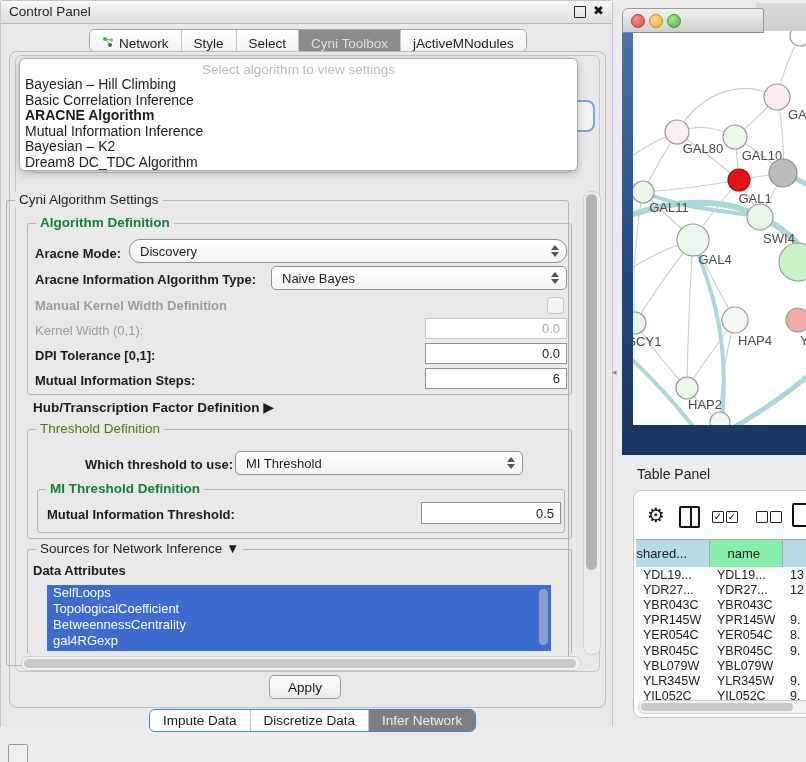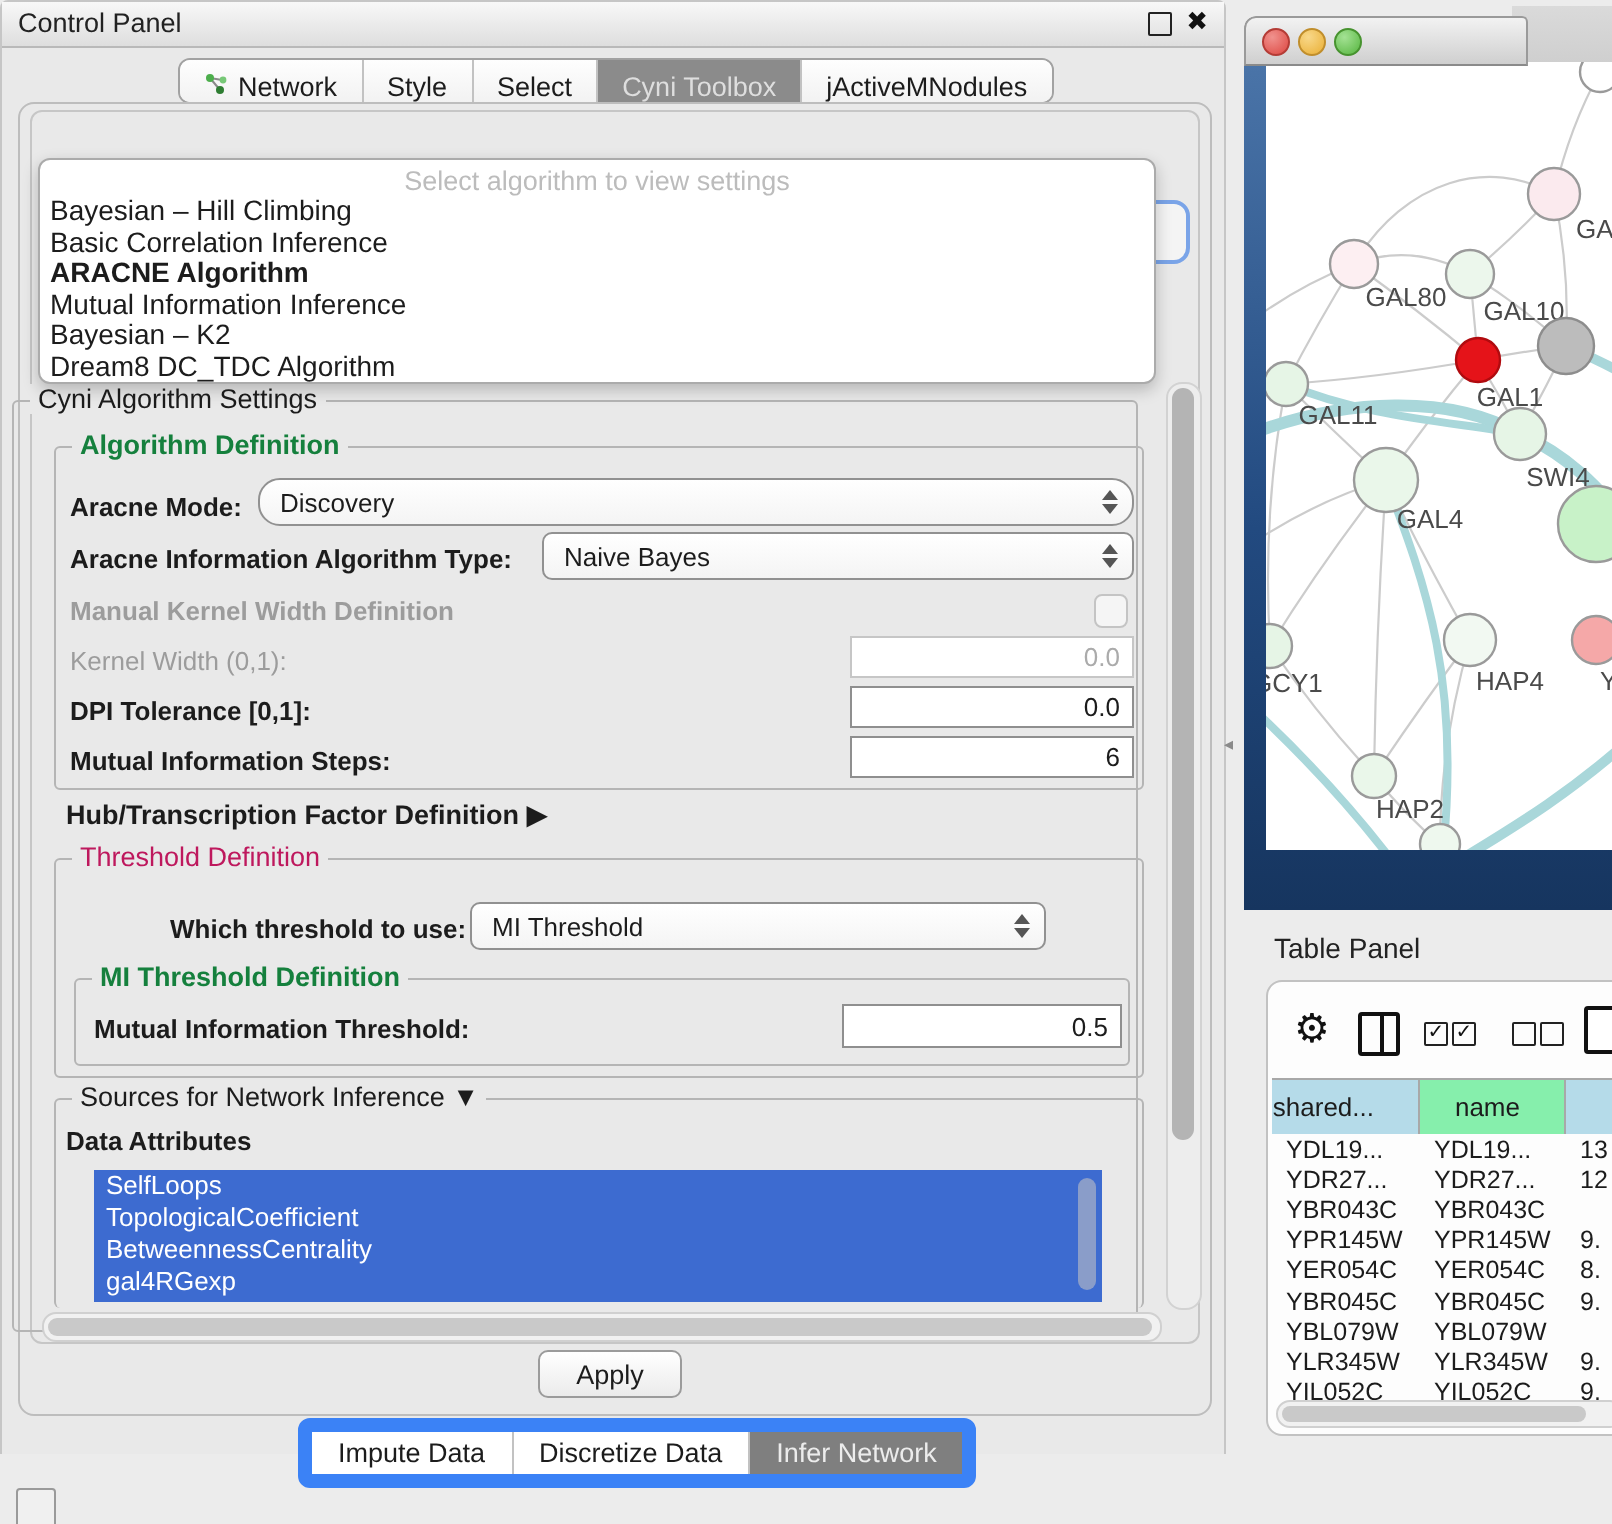--- a/index.html
+++ b/index.html
@@ -27,31 +27,31 @@
   #cp-inner{left:14px;top:54px;width:583px;height:615px;border:1px solid #c6c6c6;
     border-radius:6px;background:#e9e9e9;}
   
   #ghost-combo{left:30px;top:146px;width:540px;height:24px;border:1px solid #bfbfbf;
     border-radius:5px;background:#f4f4f4;z-index:5;}
   #ghost-combo span{position:absolute;left:10px;top:4px;font-size:13px;color:#9c9c9c;white-space:nowrap;}
   #ghost-focus{left:552px;top:99px;width:38px;height:28px;border:2px solid #7aa4e8;
     border-radius:8px;background:#f4f4f4;z-index:5;}
   
   #algo-popup{left:18px;top:57px;width:557px;height:111px;background:#fff;
-    border:1px solid #ababab;border-radius:6px;box-shadow:0 3px 8px rgba(0,0,0,.22);z-index:50;margin-top:21px;}
+    border:1px solid #ababab;border-radius:6px;box-shadow:0 3px 8px rgba(0,0,0,.22);z-index:50;}
   #algo-placeholder{width:100%;text-align:center;font-size:13.5px;color:#bcbcbc;
     padding-top:3px;white-space:nowrap;}
   .algo-item{font-size:14px;line-height:15.5px;padding-left:5px;white-space:nowrap;}
   .algo-item.sel{font-weight:bold;}
   
   .fs{position:absolute;border:1px solid #b5b5b5;border-radius:3px;}
   .legend{position:absolute;top:-9px;left:8px;background:#e9e9e9;padding:0 4px;
     font-size:13.5px;white-space:nowrap;}
   .legend.blue{color:#15803d;font-weight:bold;}
-  .legend.green{color:#be185d;}
+  .legend.green{color:#4d7c0f;}
   .lbl{position:absolute;font-size:13px;white-space:nowrap;}
   .b{font-weight:bold;}
   .dis{color:#9c9c9c;}
   .combo{position:absolute;background:linear-gradient(#ffffff,#f4f4f4);border:1px solid #919191;
     border-radius:5px;font-size:13px;display:flex;align-items:center;
     padding:0 24px 0 10px;box-sizing:border-box;}
   .arrows{position:absolute;right:7px;top:50%;transform:translateY(-50%);
     display:flex;flex-direction:column;gap:2px;}
   .tri-up{width:0;height:0;border-left:4px solid transparent;border-right:4px solid transparent;
     border-bottom:5px solid #555;}
@@ -69,21 +69,21 @@
   .sb-thumb-h{position:absolute;background:#c9c9c9;border-radius:5px;}
   
   #attr-list{left:46px;top:584px;width:504px;height:66px;background:#3d6bd0;overflow:hidden;}
   .attr-item{color:#fff;font-size:13px;line-height:16px;padding-left:6px;white-space:nowrap;}
   #attr-sb{position:absolute;right:3px;top:4px;width:9px;height:56px;background:#98a6c8;
     border-radius:5px;opacity:.85;}
   
   #apply-btn{left:268px;top:674px;width:70px;height:22px;border:1px solid #9b9b9b;border-radius:5px;
     background:linear-gradient(#ffffff,#ebebeb);font-size:13.5px;display:flex;
     align-items:center;justify-content:center;}
-  #bottom-tabs{left:148px;top:708px;height:21px;display:flex;border:7px solid #3b82f6;
+  #bottom-tabs{left:148px;top:708px;height:21px;display:flex;border:1px solid #3b82f6;
     border-radius:6px;overflow:hidden;background:#fdba74;font-size:13.5px;z-index:20;}
   .btab{display:flex;align-items:center;padding:0 13px;border-right:1px solid #c2c2c2;background:#fff;white-space:nowrap;}
   .btab:last-child{border-right:none;}
   .btab.sel{background:#7f7f7f;color:#ececec;}
   #mini-icon{left:8px;top:744px;width:18px;height:18px;border:1px solid #9a9a9a;
     background:#f0f0f0;border-radius:2px;}
   #split-handle{left:612px;top:367px;font-size:9px;color:#8a8a8a;}
   
   #net-peek{left:756px;top:3px;width:50px;height:28px;background:linear-gradient(#dadada,#cfcfcf);}
   #net-peek-blue{left:756px;top:3px;width:50px;height:14px;

